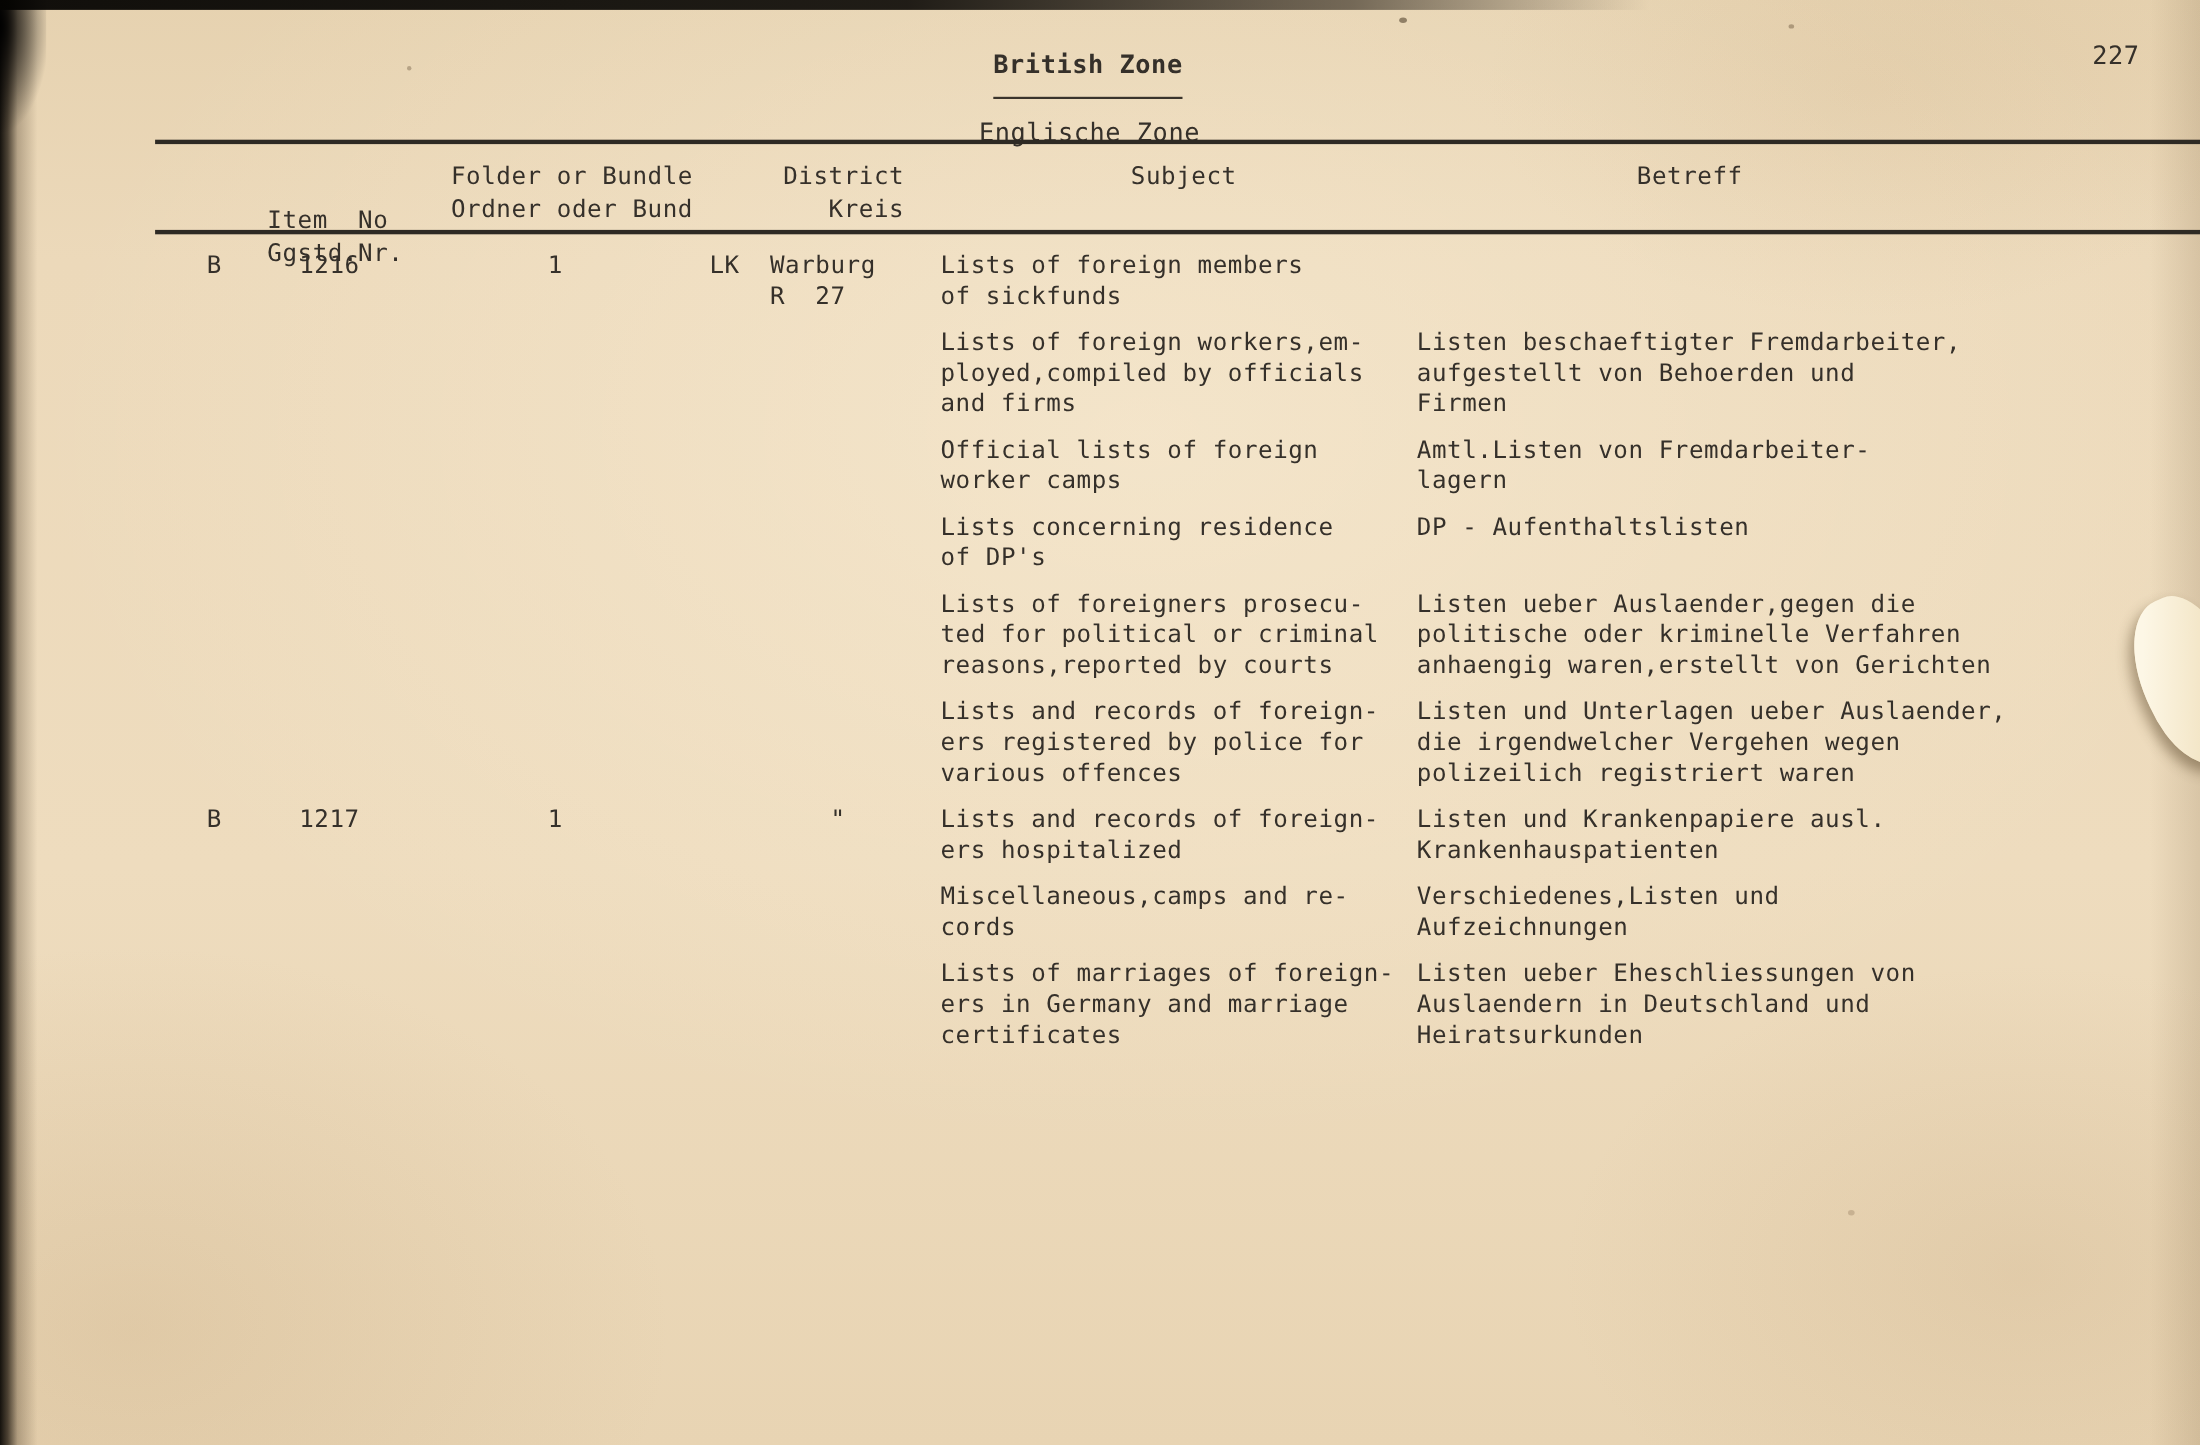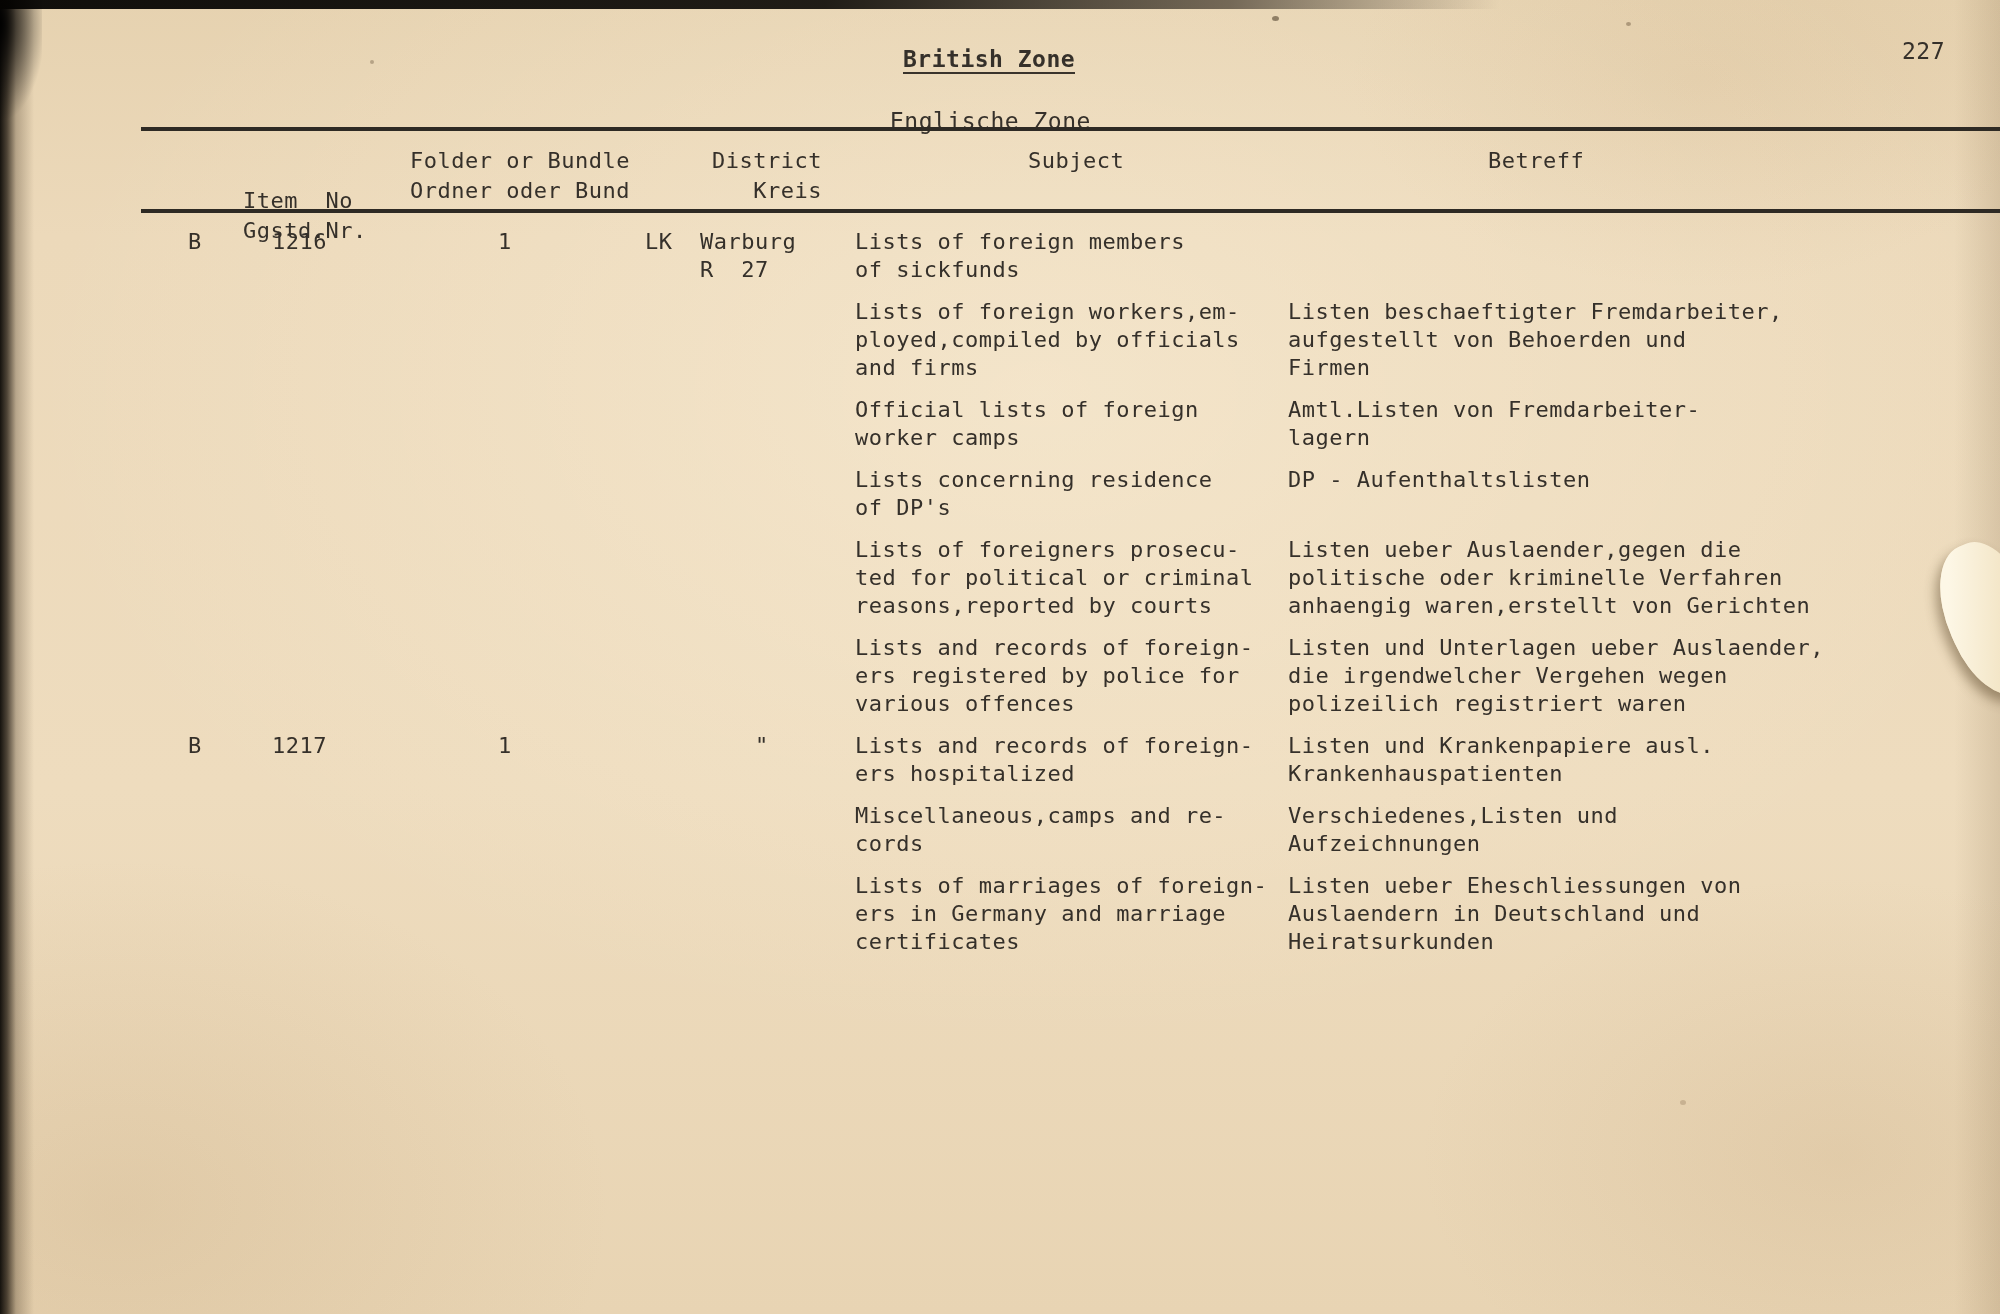--- a/index.html
+++ b/index.html
@@ -33,21 +33,21 @@
     transform:rotate(-24deg);
     box-shadow:-7px 5px 12px rgba(80,60,30,0.45);}
   .speck{position:absolute;border-radius:50%;background:rgba(70,55,35,0.55);}
   .speck.s1{left:1272px;top:16px;width:7px;height:5px;}
   .speck.s2{left:370px;top:60px;width:4px;height:4px;background:rgba(90,70,45,0.35);}
   .speck.s3{left:1626px;top:22px;width:5px;height:4px;background:rgba(90,70,45,0.4);}
   .speck.s4{left:1680px;top:1100px;width:6px;height:5px;background:rgba(110,85,55,0.25);}
   
   .pagenum{position:absolute;left:1902px;top:38px;font-size:23px;}
   .title{position:absolute;left:903px;top:46px;font-size:23px;font-weight:bold;
-    border-bottom:2px solid #3a342c;padding-bottom:0;text-align:right;}
+    border-bottom:2px solid #3a342c;padding-bottom:16px;text-align:right;}
   .subtitle{position:absolute;left:890px;top:108px;font-size:23px;}
   .rule{position:absolute;left:141px;right:0;height:4px;background:#2e2a24;}
   .rule1{top:127px;}
   .rule2{top:209px;}
   .colheads{position:absolute;top:146px;left:0;right:0;font-size:22px;line-height:30px;}
   .ch{position:absolute;top:0;}
   .ch-item{left:243px;margin-top:40px;}
   .ch-folder{left:410px;}
   .ch-district{left:712px;}
   .ch-subject{left:1028px;text-align:right;}

